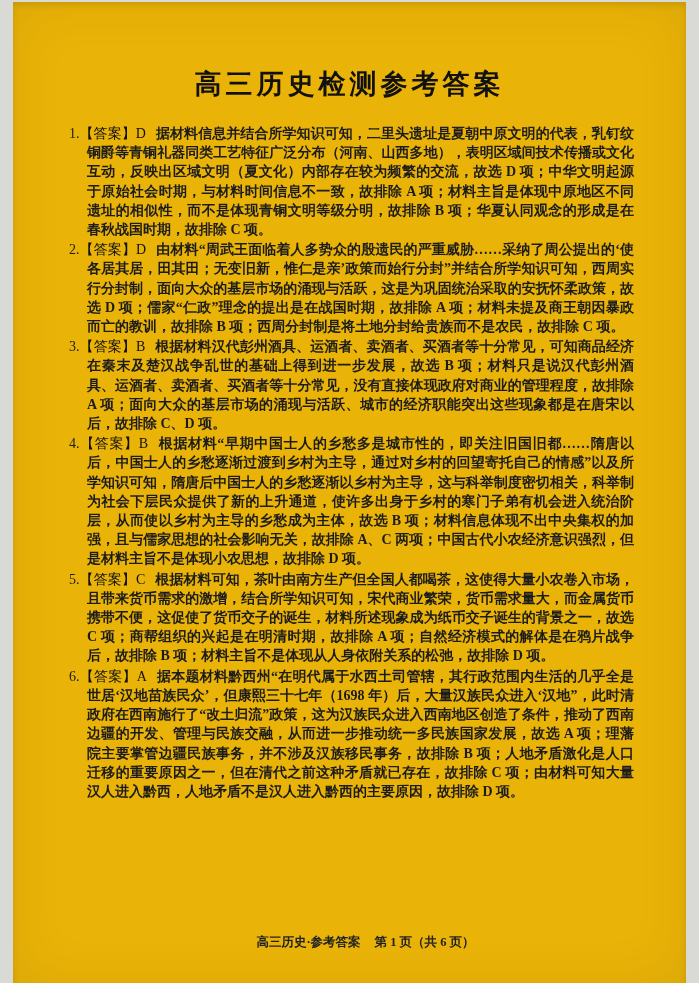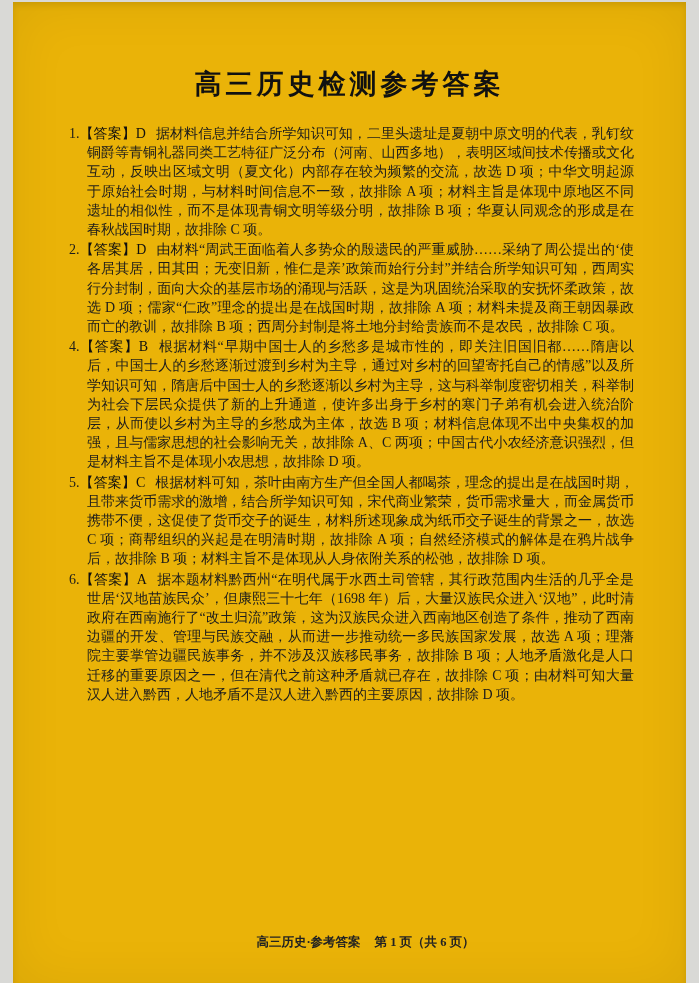--- a/index.html
+++ b/index.html
@@ -38,21 +38,21 @@
     margin: 0 0 1px 0;
   }
   .answer-num {
     font-weight: normal;
   }
   .answer-label {
     font-weight: normal;
     color: #101010;
   }
   .answer-text {
-    font-weight: normal;
+    font-weight: bold;
   }
   .label-gap {
     display: inline-block;
     width: 10px;
   }
   .footer {
     position: absolute;
     bottom: 34px;
     left: 16px;
     width: 100%;
@@ -76,27 +76,30 @@
   <div class="content">
 
     <p class="answer-para">
       <span class="answer-num">1.</span><span class="answer-label">【答案】D</span><span class="label-gap"></span><span class="answer-text">据材料信息并结合所学知识可知，二里头遗址是夏朝中原文明的代表，乳钉纹铜爵等青铜礼器同类工艺特征广泛分布（河南、山西多地），表明区域间技术传播或文化互动，反映出区域文明（夏文化）内部存在较为频繁的交流，故选 D 项；中华文明起源于原始社会时期，与材料时间信息不一致，故排除 A 项；材料主旨是体现中原地区不同遗址的相似性，而不是体现青铜文明等级分明，故排除 B 项；华夏认同观念的形成是在春秋战国时期，故排除 C 项。</span>
     </p>
 
     <p class="answer-para">
       <span class="answer-num">2.</span><span class="answer-label">【答案】D</span><span class="label-gap"></span><span class="answer-text">由材料“周武王面临着人多势众的殷遗民的严重威胁……采纳了周公提出的‘使各居其居，田其田；无变旧新，惟仁是亲’政策而始行分封”并结合所学知识可知，西周实行分封制，面向大众的基层市场的涌现与活跃，这是为巩固统治采取的安抚怀柔政策，故选 D 项；儒家“仁政”理念的提出是在战国时期，故排除 A 项；材料未提及商王朝因暴政而亡的教训，故排除 B 项；西周分封制是将土地分封给贵族而不是农民，故排除 C 项。</span>
     </p>
 
+    <p class="answer-para">
+      <span class="answer-num">3.</span><span class="answer-label">【答案】B</span><span class="label-gap"></span><span class="answer-text">根据材料汉代彭州酒具、运酒者、卖酒者、买酒者等十分常见，可知商品经济在秦末及楚汉战争乱世的基础上得到进一步发展，故选 B 项；材料只是说汉代彭州酒具、运酒者、卖酒者、买酒者等十分常见，没有直接体现政府对商业的管理程度，故排除 A 项；面向大众的基层市场的涌现与活跃、城市的经济职能突出这些现象都是在唐宋以后，故排除 C、D 项。</span>
+    </p>
 
     <p class="answer-para">
       <span class="answer-num">4.</span><span class="answer-label">【答案】B</span><span class="label-gap"></span><span class="answer-text">根据材料“早期中国士人的乡愁多是城市性的，即关注旧国旧都……隋唐以后，中国士人的乡愁逐渐过渡到乡村为主导，通过对乡村的回望寄托自己的情感”以及所学知识可知，隋唐后中国士人的乡愁逐渐以乡村为主导，这与科举制度密切相关，科举制为社会下层民众提供了新的上升通道，使许多出身于乡村的寒门子弟有机会进入统治阶层，从而使以乡村为主导的乡愁成为主体，故选 B 项；材料信息体现不出中央集权的加强，且与儒家思想的社会影响无关，故排除 A、C 两项；中国古代小农经济意识强烈，但是材料主旨不是体现小农思想，故排除 D 项。</span>
     </p>
 
     <p class="answer-para">
-      <span class="answer-num">5.</span><span class="answer-label">【答案】C</span><span class="label-gap"></span><span class="answer-text">根据材料可知，茶叶由南方生产但全国人都喝茶，理念的提出是在战国时期，且带来货币需求的激增，结合所学知识可知，宋代商业繁荣，货币需求量大，而金属货币携带不便，这促使了货币交子的诞生，材料所述现象成为纸币交子诞生的背景之一，故选 C 项；商帮组织的兴起是在明清时期，故排除 A 项；自然经济模式的解体是在鸦片战争后，故排除 B 项；材料主旨不是体现从人身依附关系的松弛，故排除 D 项。</span>
+      <span class="answer-num">5.</span><span class="answer-label">【答案】C</span><span class="label-gap"></span><span class="answer-text">根据材料可知，茶叶由南方生产但全国人都喝茶，这使得大量小农卷入市场，且带来货币需求的激增，结合所学知识可知，宋代商业繁荣，货币需求量大，而金属货币携带不便，这促使了货币交子的诞生，材料所述现象成为纸币交子诞生的背景之一，故选 C 项；商帮组织的兴起是在明清时期，故排除 A 项；自然经济模式的解体是在鸦片战争后，故排除 B 项；材料主旨不是体现从人身依附关系的松弛，故排除 D 项。</span>
     </p>
 
     <p class="answer-para">
       <span class="answer-num">6.</span><span class="answer-label">【答案】A</span><span class="label-gap"></span><span class="answer-text">据本题材料黔西州“在明代属于水西土司管辖，其行政范围内生活的几乎全是世居‘汉地苗族民众’，但康熙三十七年（1698 年）后，大量汉族民众进入‘汉地”，此时清政府在西南施行了“改土归流”政策，这为汉族民众进入西南地区创造了条件，推动了西南边疆的开发、管理与民族交融，从而进一步推动统一多民族国家发展，故选 A 项；理藩院主要掌管边疆民族事务，并不涉及汉族移民事务，故排除 B 项；人地矛盾激化是人口迁移的重要原因之一，但在清代之前这种矛盾就已存在，故排除 C 项；由材料可知大量汉人进入黔西，人地矛盾不是汉人进入黔西的主要原因，故排除 D 项。</span>
     </p>
 
   </div>
 
   <div class="footer">
     <span>高三历史·参考答案</span><span class="sep"></span><span>第 1 页（共 6 页）</span>

